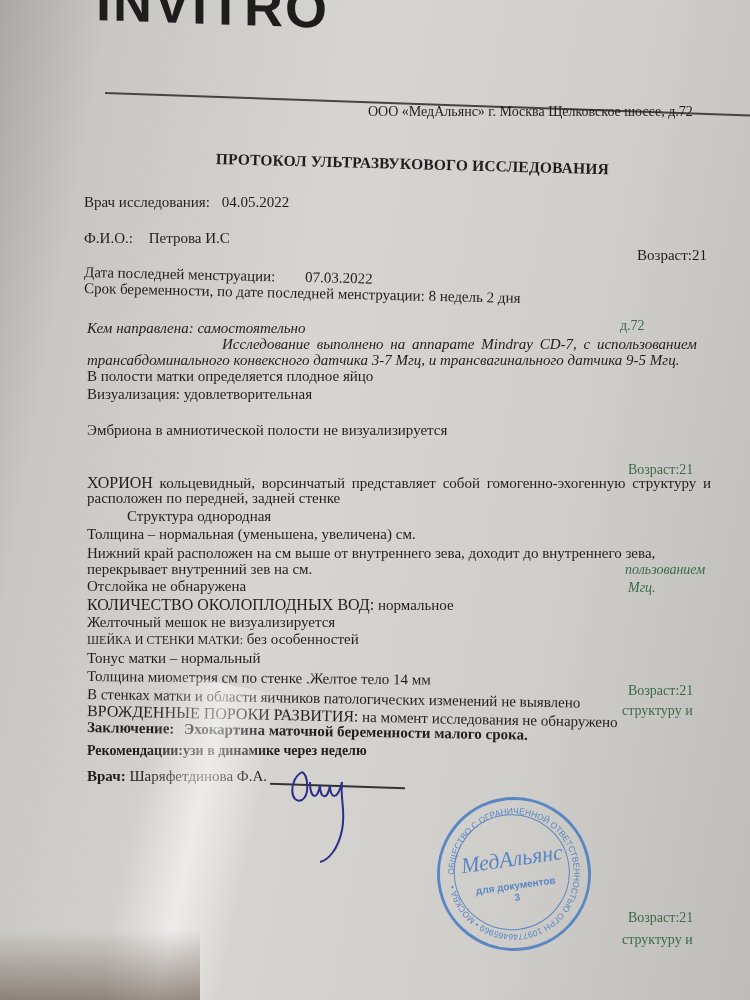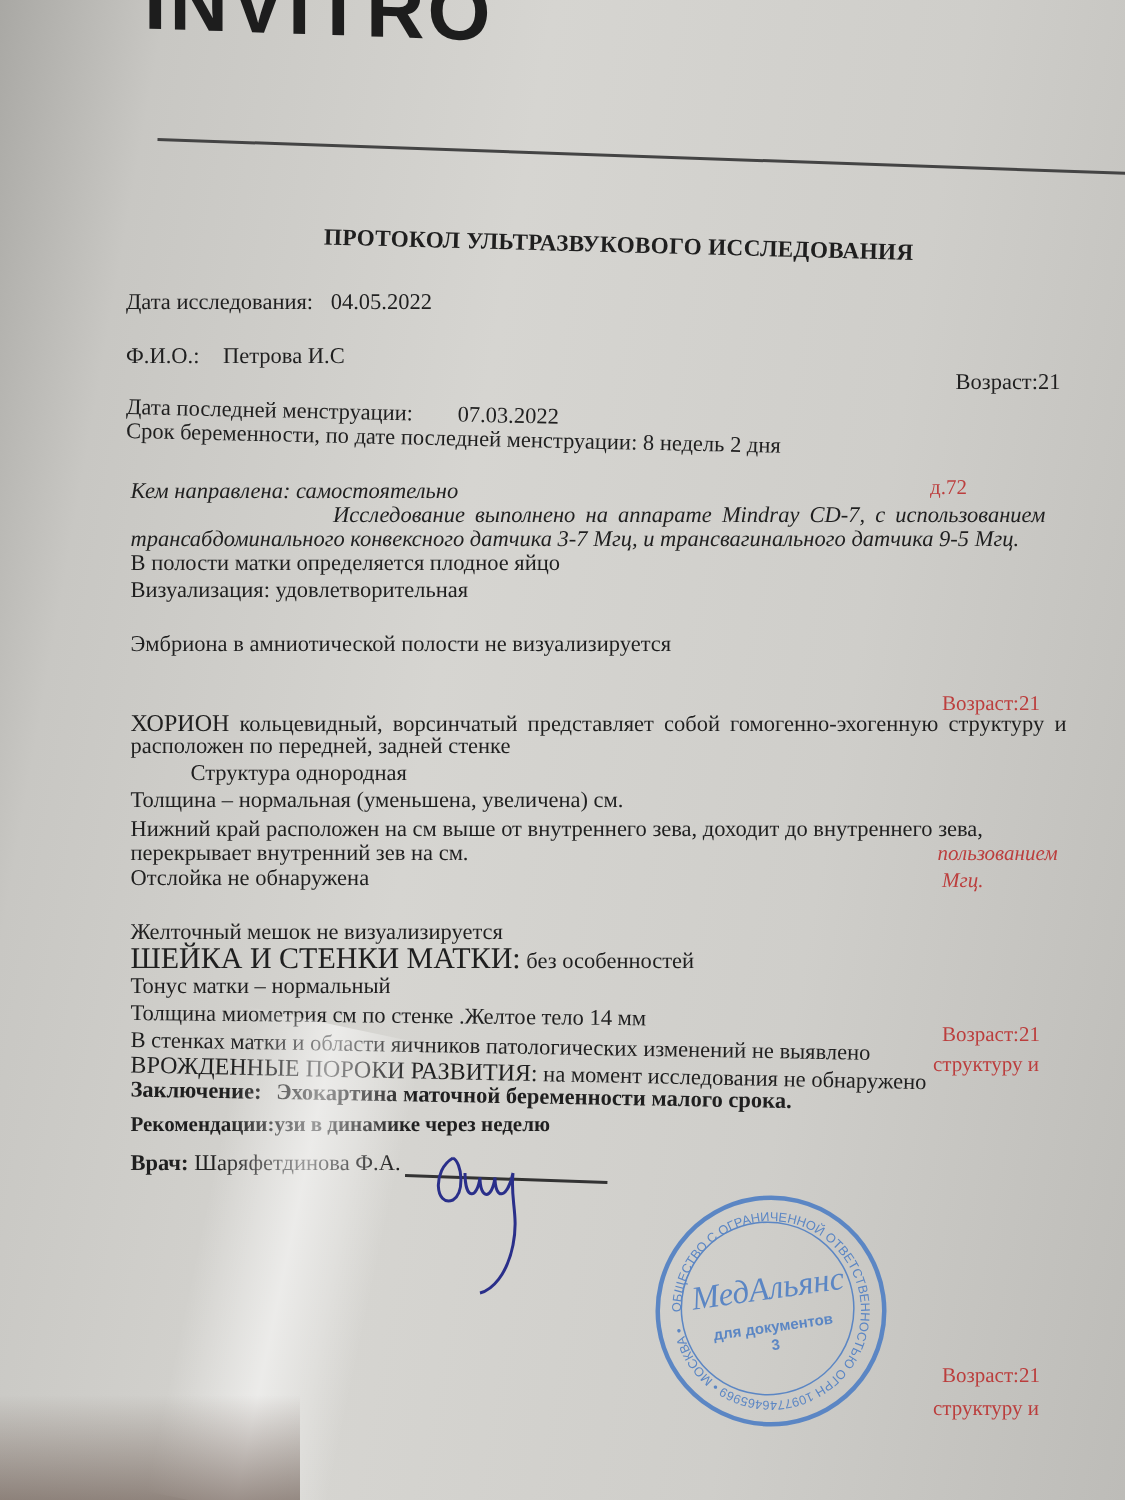--- a/index.html
+++ b/index.html
@@ -10,21 +10,21 @@
   }
   .page { position:absolute; left:0; top:0; width:750px; height:1000px; }
   .logo { position:absolute; left:96px; top:-26px; font-family:"Liberation Sans", sans-serif; font-weight:bold;
           font-size:54px; letter-spacing:2px; color:#1d1d1d; transform:skewY(2deg); }
   .rule { position:absolute; left:105px; top:92px; width:650px; height:2px; background:#444;
           transform:rotate(2deg); transform-origin:left; }
   .line { position:absolute; white-space:nowrap; font-size:15px; line-height:17px; }
   .title { font-weight:bold; font-size:15.5px; letter-spacing:0.2px; }
   .b { font-weight:bold; }
   .i { font-style:italic; }
-  .ghost { position:absolute; color:#b91c1c; font-size:14px; white-space:nowrap; opacity:0.8; }
+  .ghost { position:absolute; color:#14532d; font-size:14px; white-space:nowrap; opacity:0.8; }
   .stamp { position:absolute; left:437px; top:797px; width:148px; height:148px; border-radius:50%;
            border:3px solid #5b86c4; transform:rotate(-8deg); }
   .stamp .inner { position:absolute; left:14px; top:14px; width:114px; height:114px; border-radius:50%;
            border:1.5px solid #5b86c4; }
   .stamp .ring { position:absolute; left:0; top:0; width:148px; height:148px; }
   .stamp .name { position:absolute; left:8px; top:46px; width:132px; text-align:center; color:#5b86c4;
            font-style:italic; font-size:22px; font-family:"Liberation Serif", serif; }
   .stamp .sub { position:absolute; left:8px; top:80px; width:132px; text-align:center; color:#5b86c4;
            font-family:"Liberation Sans", sans-serif; font-weight:bold; font-size:10px; line-height:12px; }
   .sign { position:absolute; left:280px; top:760px; }
@@ -33,25 +33,26 @@
            transform:rotate(12deg); }
   .shade { position:absolute; left:0; top:930px; width:200px; height:70px;
            background:linear-gradient(180deg, rgba(90,70,60,0) 0%, rgba(90,70,60,0.55) 100%); }
 </style>
 </head>
 <body>
 
 <div class="page">
   <div class="logo">INVITRO</div>
   <div class="rule"></div>
+  <div class="line" style="left:368px; top:103px; font-size:14px;">ООО «МедАльянс»  г. Москва  Щелковское шоссе, д.72</div>
 
   <div class="line title" style="left:216px; top:150px; transform:rotate(1.5deg); transform-origin:left;">ПРОТОКОЛ УЛЬТРАЗВУКОВОГО ИССЛЕДОВАНИЯ</div>
 
   <div class="line" style="left:84px; top:194px;">
-    <span>Дата исследования:</span>
+    <span>Врач исследования:</span>
     <span style="margin-left:8px">04.05.2022</span>
   </div>
   <div class="line" style="left:84px; top:230px;">
     <span>Ф.И.О.:</span>
     <span style="margin-left:12px">Петрова И.С</span>
   </div>
   <div class="line" style="left:637px; top:247px;">
     <span>Возраст:</span><span>21</span>
   </div>
   <div class="line" style="left:84px; top:264px; transform:rotate(1.3deg); transform-origin:left;">
@@ -77,23 +78,27 @@
     <span style="font-size:16px">ХОРИОН</span>
     <span>кольцевидный, ворсинчатый представляет собой гомогенно-эхогенную структуру и</span>
   </div>
   <div class="line" style="left:87px; top:490px;">расположен   по передней, задней стенке</div>
   <div class="line" style="left:87px; top:508px;margin-left:40px;">Структура однородная</div>
   <div class="line" style="left:87px; top:526px;">Толщина – нормальная (уменьшена, увеличена) см.</div>
   <div class="line" style="left:87px; top:545px;">Нижний край расположен на см выше от внутреннего зева, доходит до внутреннего зева,</div>
   <div class="line" style="left:87px; top:561px;">перекрывает   внутренний зев на см.</div>
   <div class="line" style="left:87px; top:578px;">Отслойка не обнаружена</div>
 
+  <div class="line" style="left:87px; top:596px;">
+    <span style="font-size:16px">КОЛИЧЕСТВО ОКОЛОПЛОДНЫХ ВОД:</span>
+    <span>нормальное</span>
+  </div>
   <div class="line" style="left:87px; top:614px;">Желточный мешок не визуализируется</div>
   <div class="line" style="left:87px; top:631px;">
-    <span style="font-size:20px">ШЕЙКА И СТЕНКИ МАТКИ:</span>
+    <span style="font-size:12px">ШЕЙКА И СТЕНКИ МАТКИ:</span>
     <span>без особенностей</span>
   </div>
   <div class="line" style="left:87px; top:650px;">Тонус матки – нормальный</div>
   <div class="line" style="left:87px; top:668px; transform:rotate(0.6deg); transform-origin:left;">Толщина миометрия см по стенке .Желтое тело 14 мм</div>
   <div class="line" style="left:87px; top:686px; transform:rotate(1deg); transform-origin:left;">В стенках матки и области яичников патологических изменений не выявлено</div>
   <div class="line" style="left:87px; top:702px; transform:rotate(1.2deg); transform-origin:left;">
     <span style="font-size:16px">ВРОЖДЕННЫЕ ПОРОКИ РАЗВИТИЯ:</span>
     <span>на момент исследования не обнаружено</span>
   </div>
 

